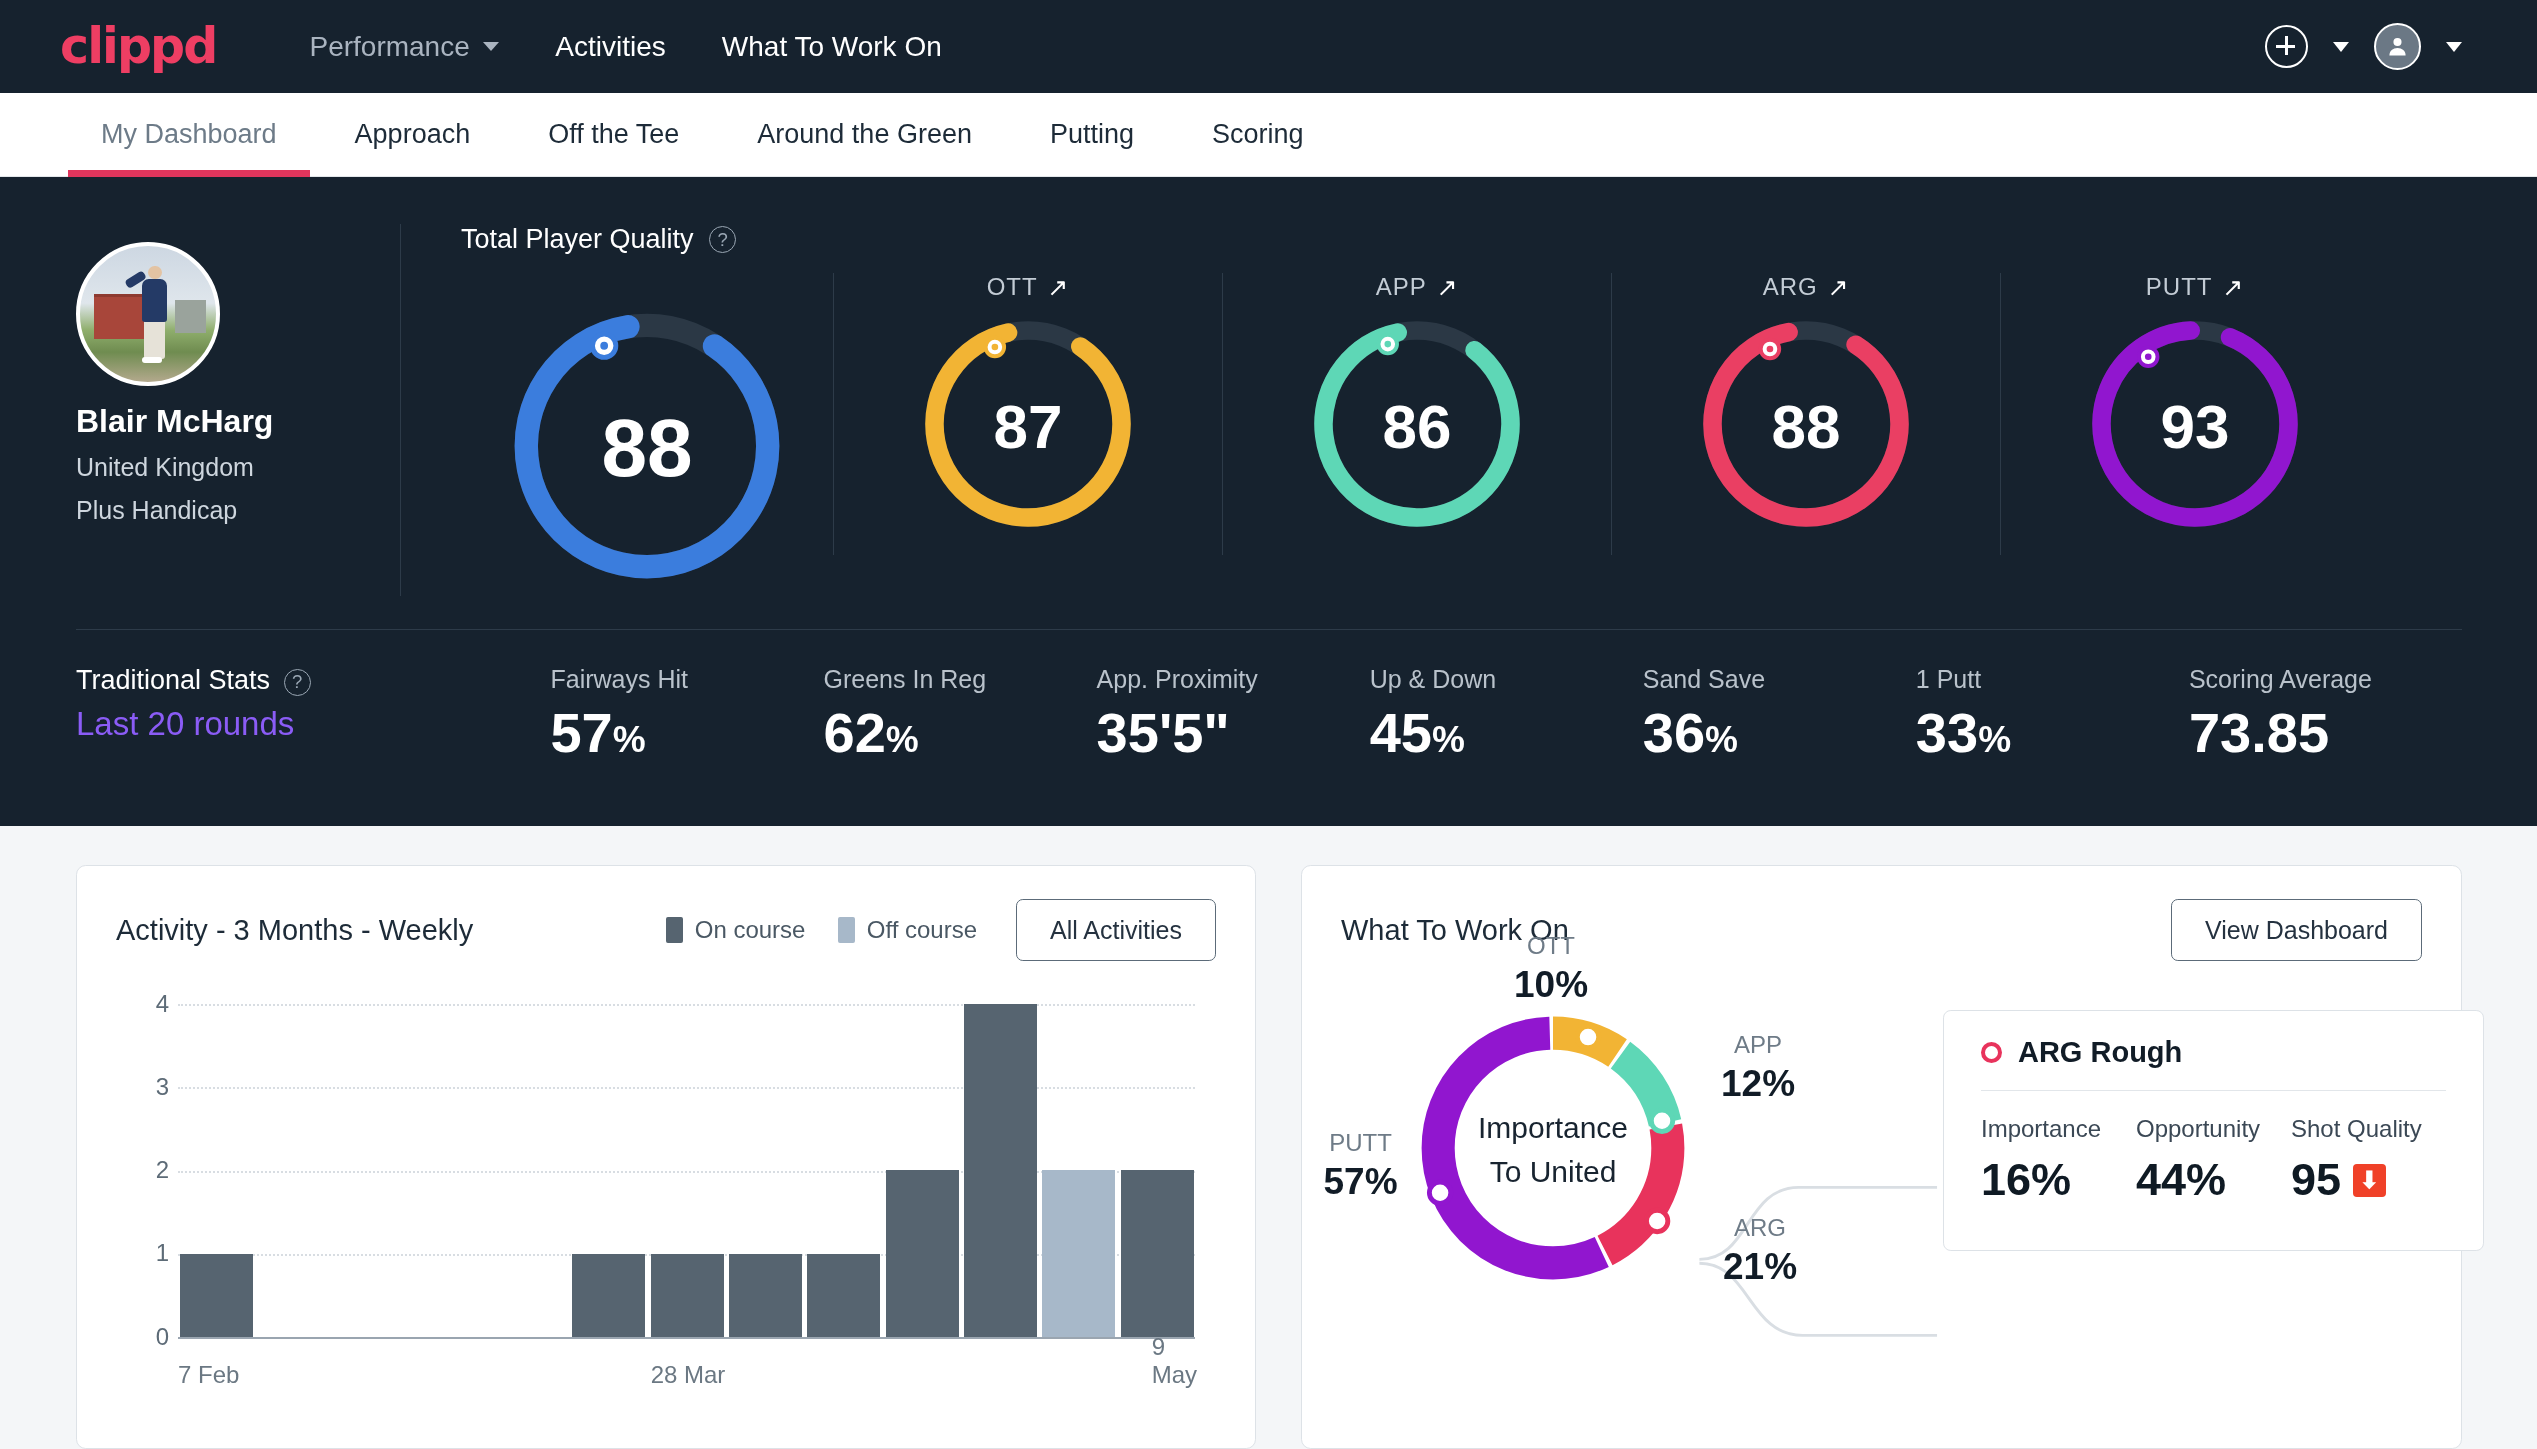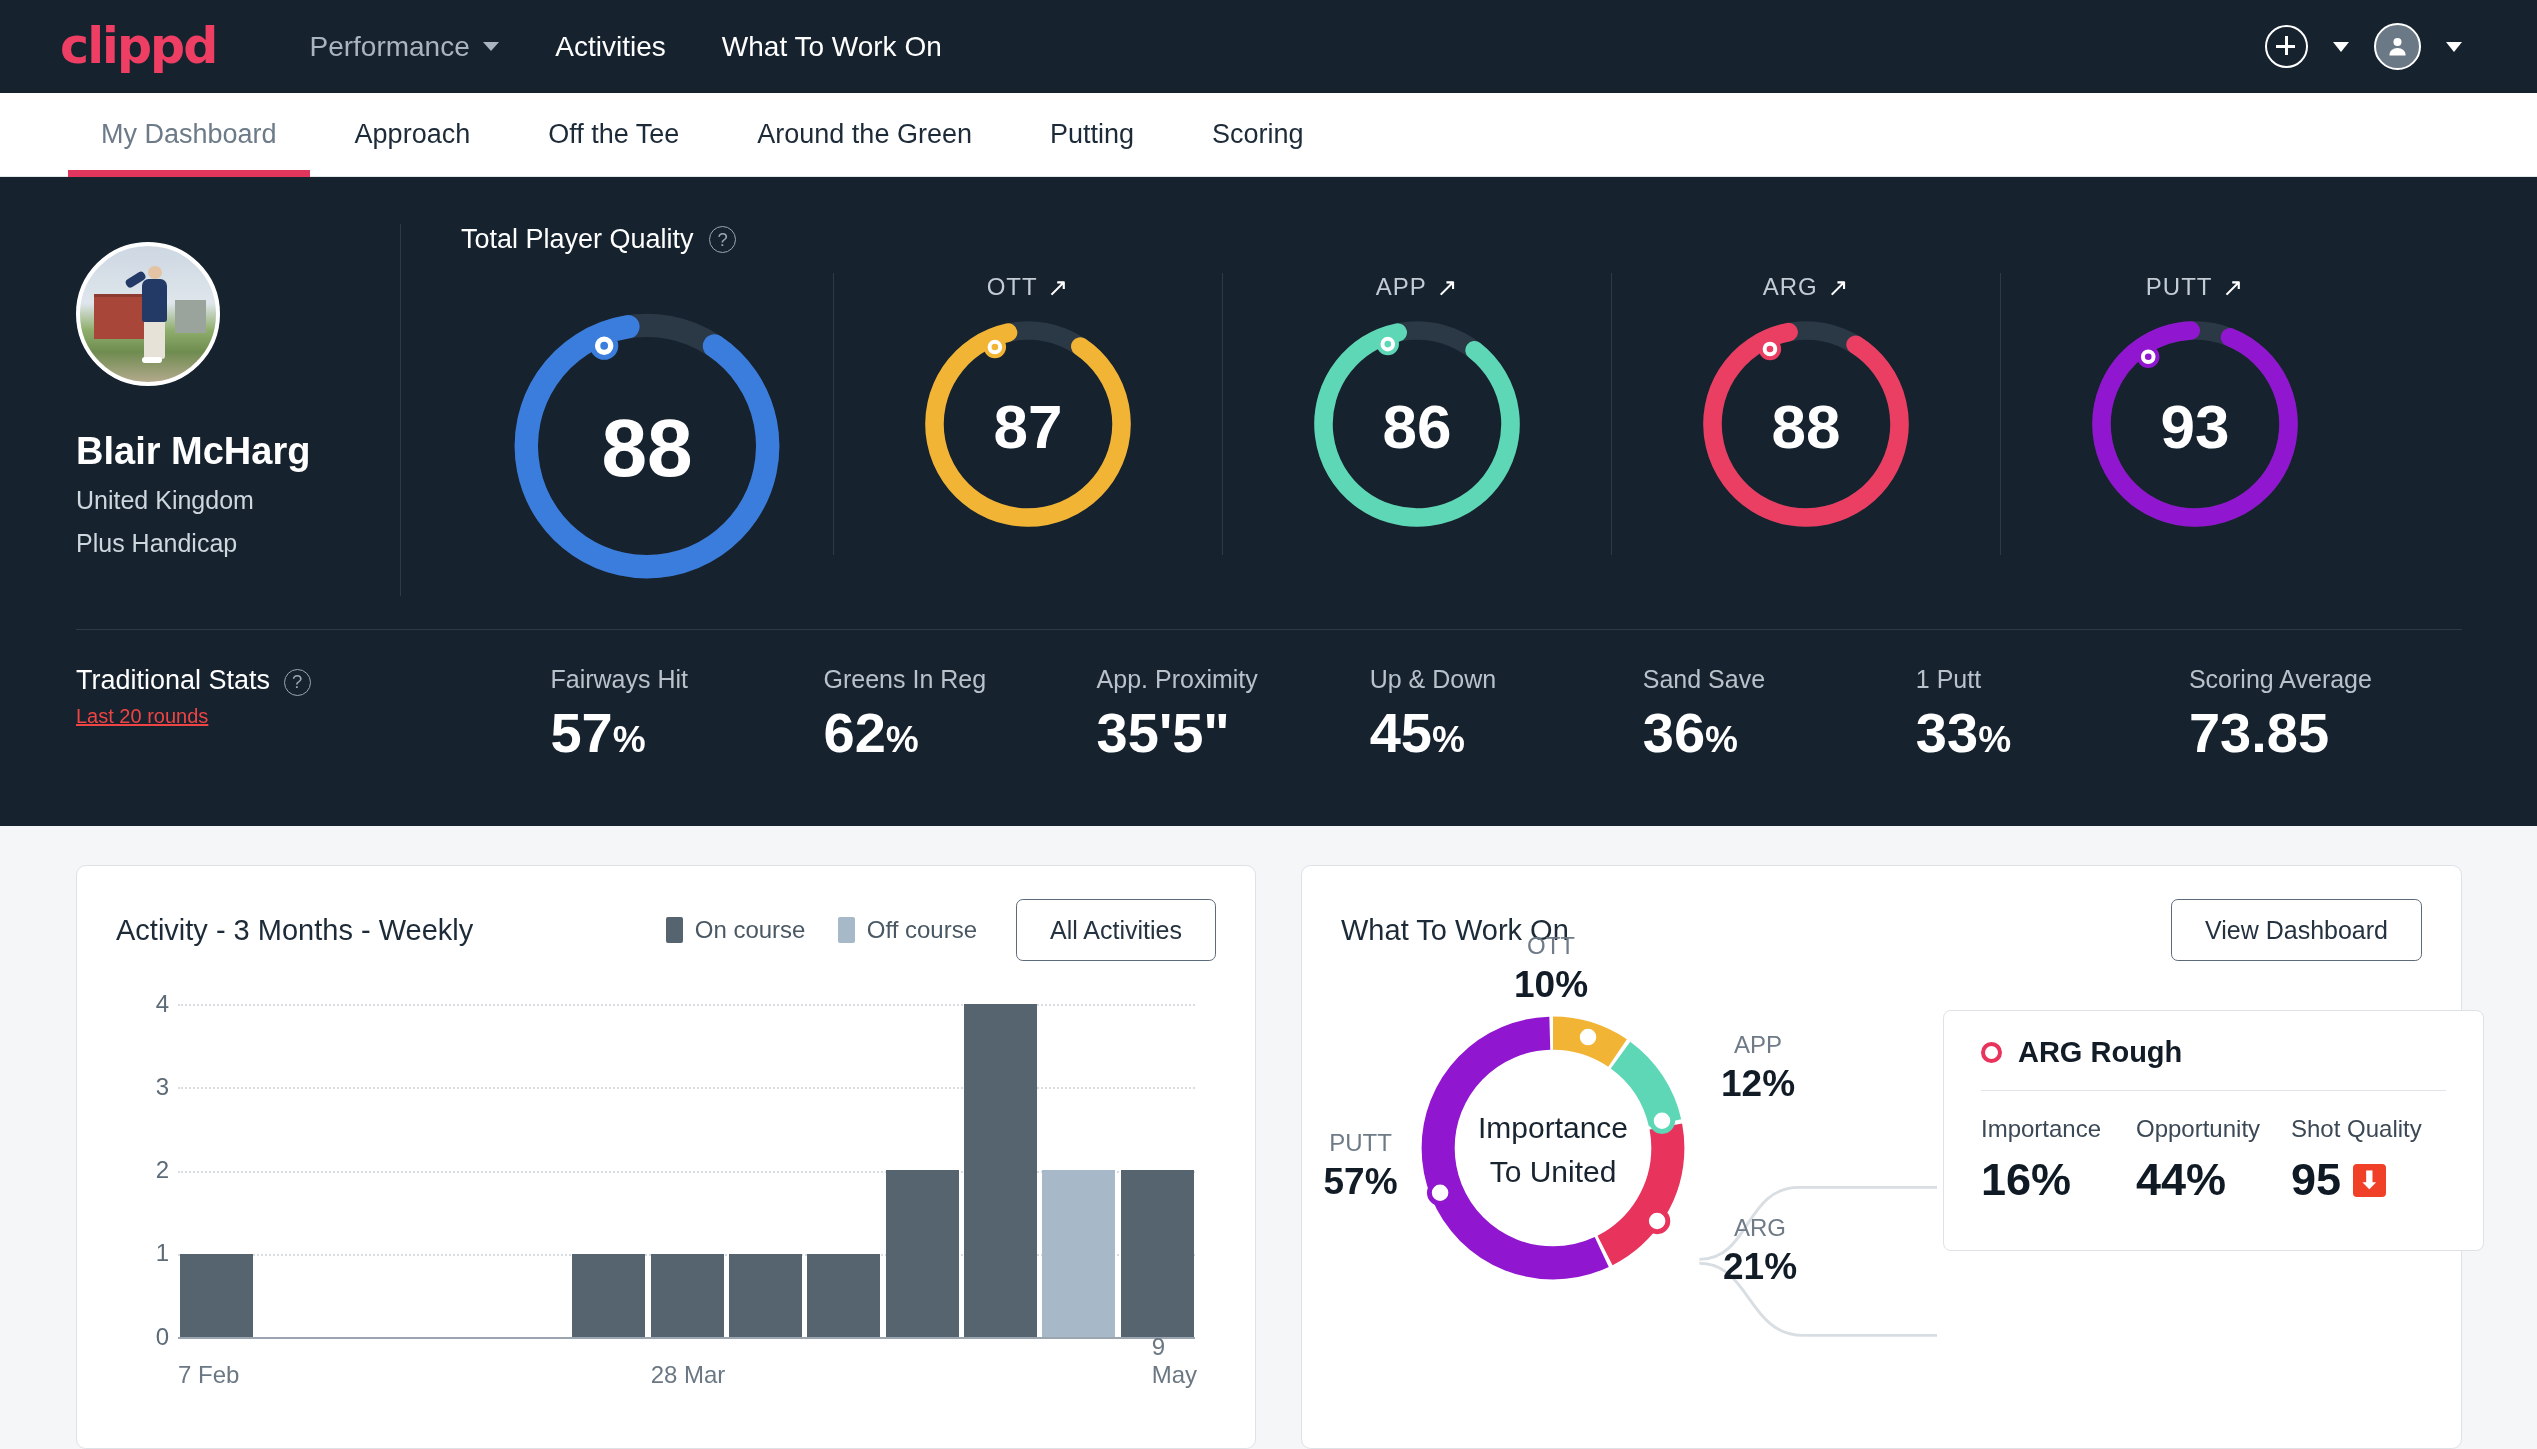--- a/index.html
+++ b/index.html
@@ -167,22 +167,22 @@
     background: #e6e2d8;
     border-radius: 2.9px;
   }
   .pfp .shoe {
     position: absolute; left: 62px; top: 111px;
     width: 19.5px; height: 6.8px;
     background: #ffffff;
     border-radius: 2.9px;
   }
   .pname {
-    color: #ffffff; font-size: 38px; font-weight: bold;
-    margin-top: 44px;
+    color: #ffffff; font-size: 32px; font-weight: bold;
+    margin-top: 17px;
   }
   .pmeta {
     color: #ced6de; font-size: 25px; margin-top: 13.6px;
   }
 
   .quality-area { flex: 1; padding-left: 60px; }
   .tpq-head {
     display: flex; align-items: center; gap: 15.6px;
     color: #ffffff; font-size: 27px;
   }
@@ -224,21 +224,21 @@
   }
   .trad {
     display: flex; align-items: flex-start;
     padding-top: 35px;
   }
   .trad-label { width: 483px; }
   .trad-title {
     color: #ffffff; font-size: 27px; font-weight: normal;
     display: flex; align-items: flex-end; gap: 13.6px;
   }
-  .trad-sub { color: #ef4444; font-size: 20px; margin-top: 9.7px; text-decoration: underline; }
+  .trad-sub { color: #8b5cf6; font-size: 33px; margin-top: 9.7px; }
   .stat { width: 278px; }
   .stat-name { color: #b9c2cb; font-size: 25px; }
   .stat-val {
     color: #ffffff; font-weight: bold; font-size: 56px;
     margin-top: 11.7px; line-height: 1;
   }
   .stat-val .unit { font-size: 37px; }
 
   
   .lower {

